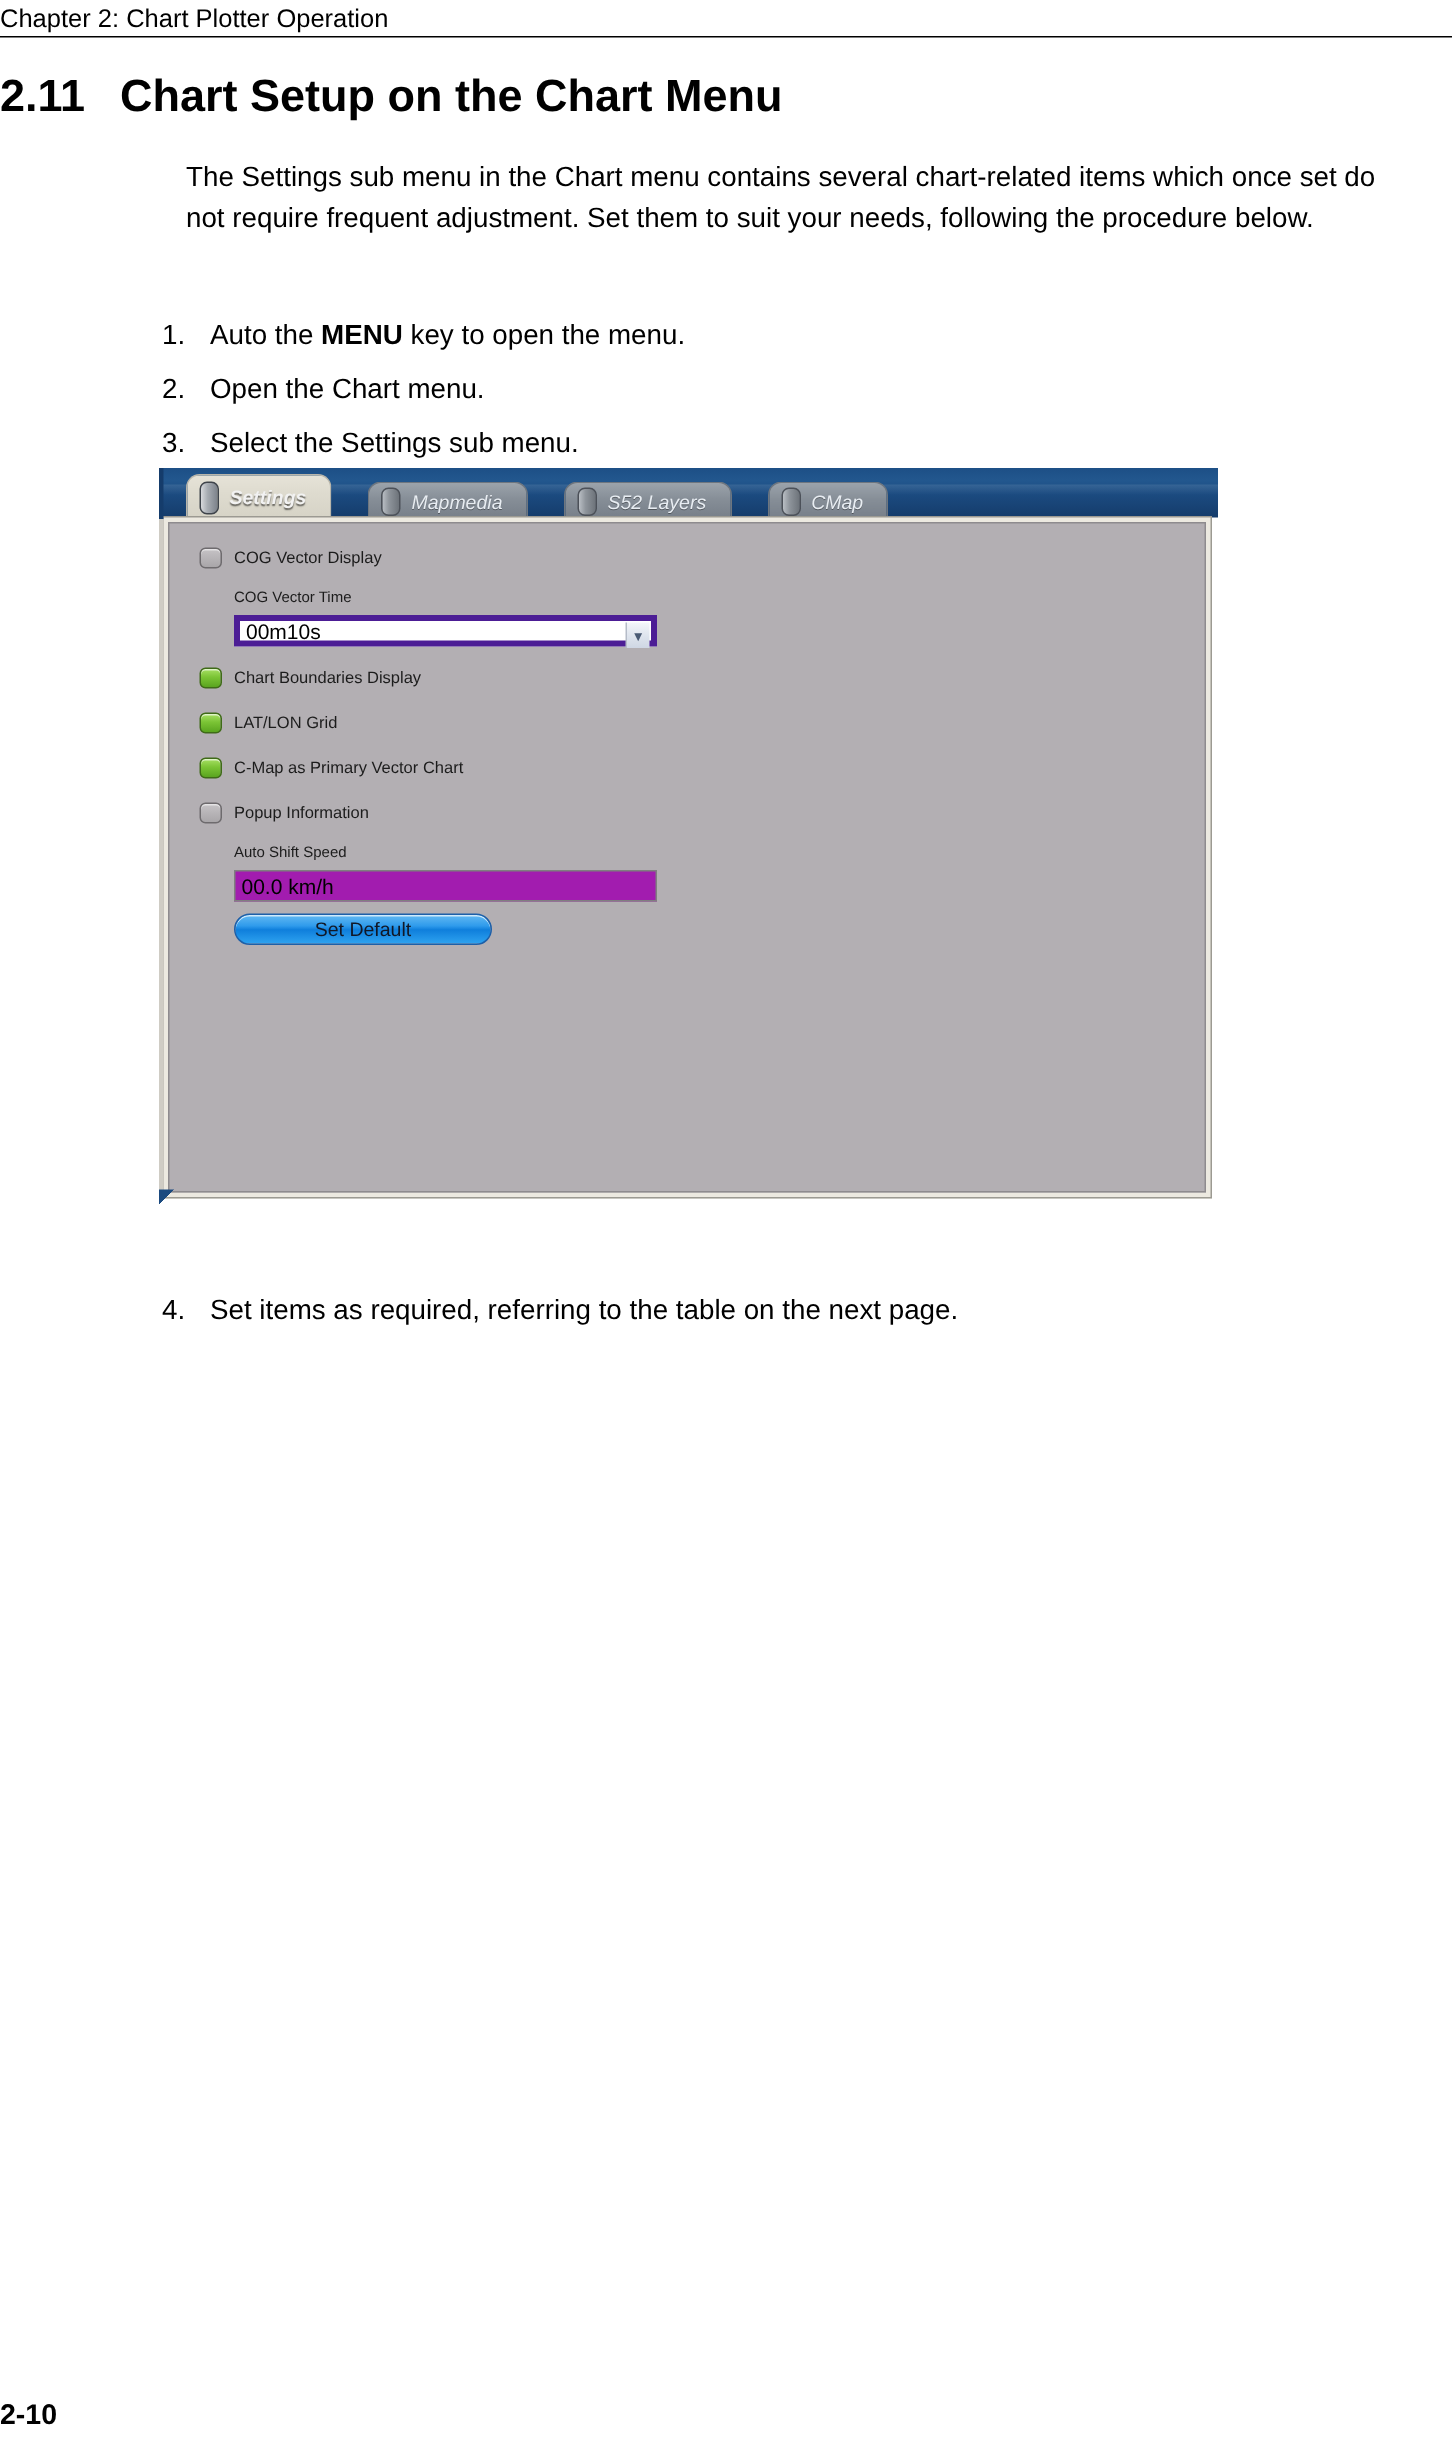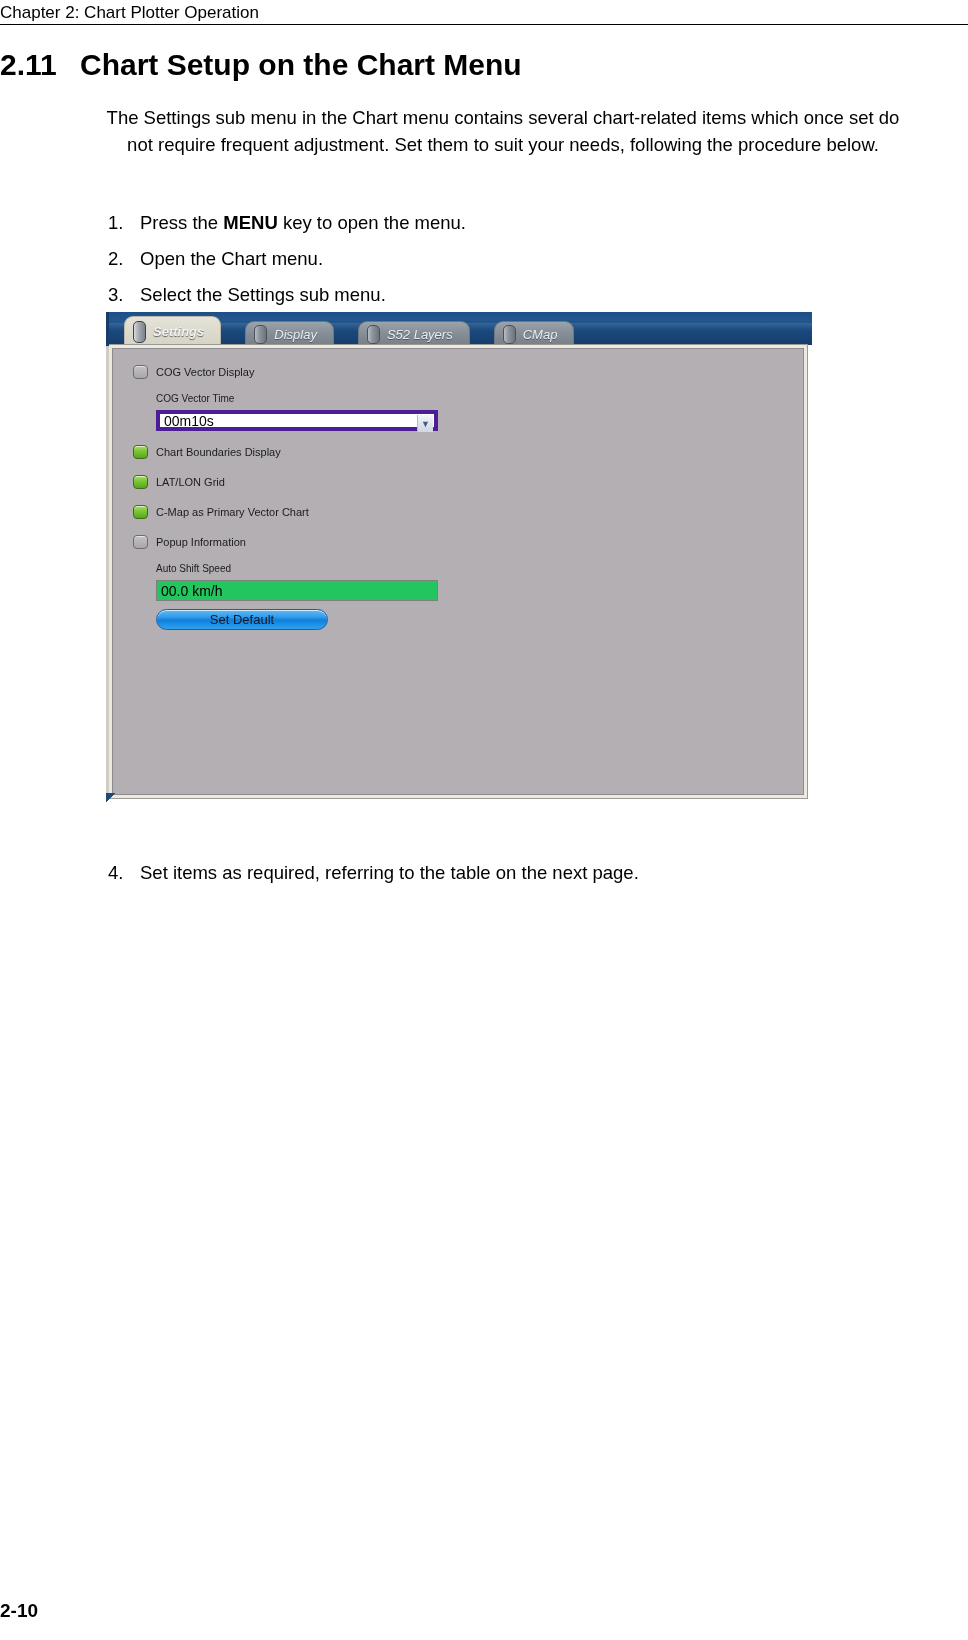--- a/index.html
+++ b/index.html
@@ -49,25 +49,25 @@
   }
   .section-heading .sec-num {
     display: inline-block;
     width: 80px;
   }
 
   
   .body-para {
     position: absolute;
     top: 104px;
-    left: 93px;
+    left: 124px;
     width: 820px;
     font-size: 18.5px;
     line-height: 27px;
-    text-align: center;
+    text-align: left;
   }
 
   
   .steps {
     position: absolute;
     top: 205px;
     left: 108px;
     width: 820px;
   }
   .step {
@@ -276,21 +276,21 @@
     display: flex;
     align-items: center;
     justify-content: center;
     font-size: 9px;
     color: #4a5a73;
     box-sizing: border-box;
   }
   .textbox {
     width: 282px;
     height: 21px;
-    background: #22c55e;
+    background: #a21caf;
     border: 1px solid #7f7f7f;
     box-sizing: border-box;
     display: flex;
     align-items: center;
     font-size: 14px;
     padding-left: 4px;
     color: #000;
   }
 
   .btn-default {
@@ -326,21 +326,21 @@
 
 <div class="section-heading">
   <span class="sec-num">2.11</span><span>Chart Setup on the Chart Menu</span>
 </div>
 
 <div class="body-para">The Settings sub menu in the Chart menu contains several chart-related items which once set do not require frequent adjustment. Set them to suit your needs, following the procedure below.</div>
 
 <div class="steps">
   <div class="step">
     <span class="step-num">1.</span>
-    <span class="step-text"><span>Press the </span><b>MENU</b><span> key to open the menu.</span></span>
+    <span class="step-text"><span>Auto the </span><b>MENU</b><span> key to open the menu.</span></span>
   </div>
   <div class="step">
     <span class="step-num">2.</span>
     <span class="step-text"><span>Open the Chart menu.</span></span>
   </div>
   <div class="step">
     <span class="step-num">3.</span>
     <span class="step-text"><span>Select the Settings sub menu.</span></span>
   </div>
 </div>
@@ -349,21 +349,21 @@
 
   <div class="win-topbar"></div>
 
   <div class="tabrow">
     <div class="tab active">
       <span class="tab-knob"></span>
       <span class="tab-label">Settings</span>
     </div>
     <div class="tab">
       <span class="tab-knob"></span>
-      <span class="tab-label">Display</span>
+      <span class="tab-label">Mapmedia</span>
     </div>
     <div class="tab">
       <span class="tab-knob"></span>
       <span class="tab-label">S52 Layers</span>
     </div>
     <div class="tab">
       <span class="tab-knob"></span>
       <span class="tab-label">CMap</span>
     </div>
   </div>

